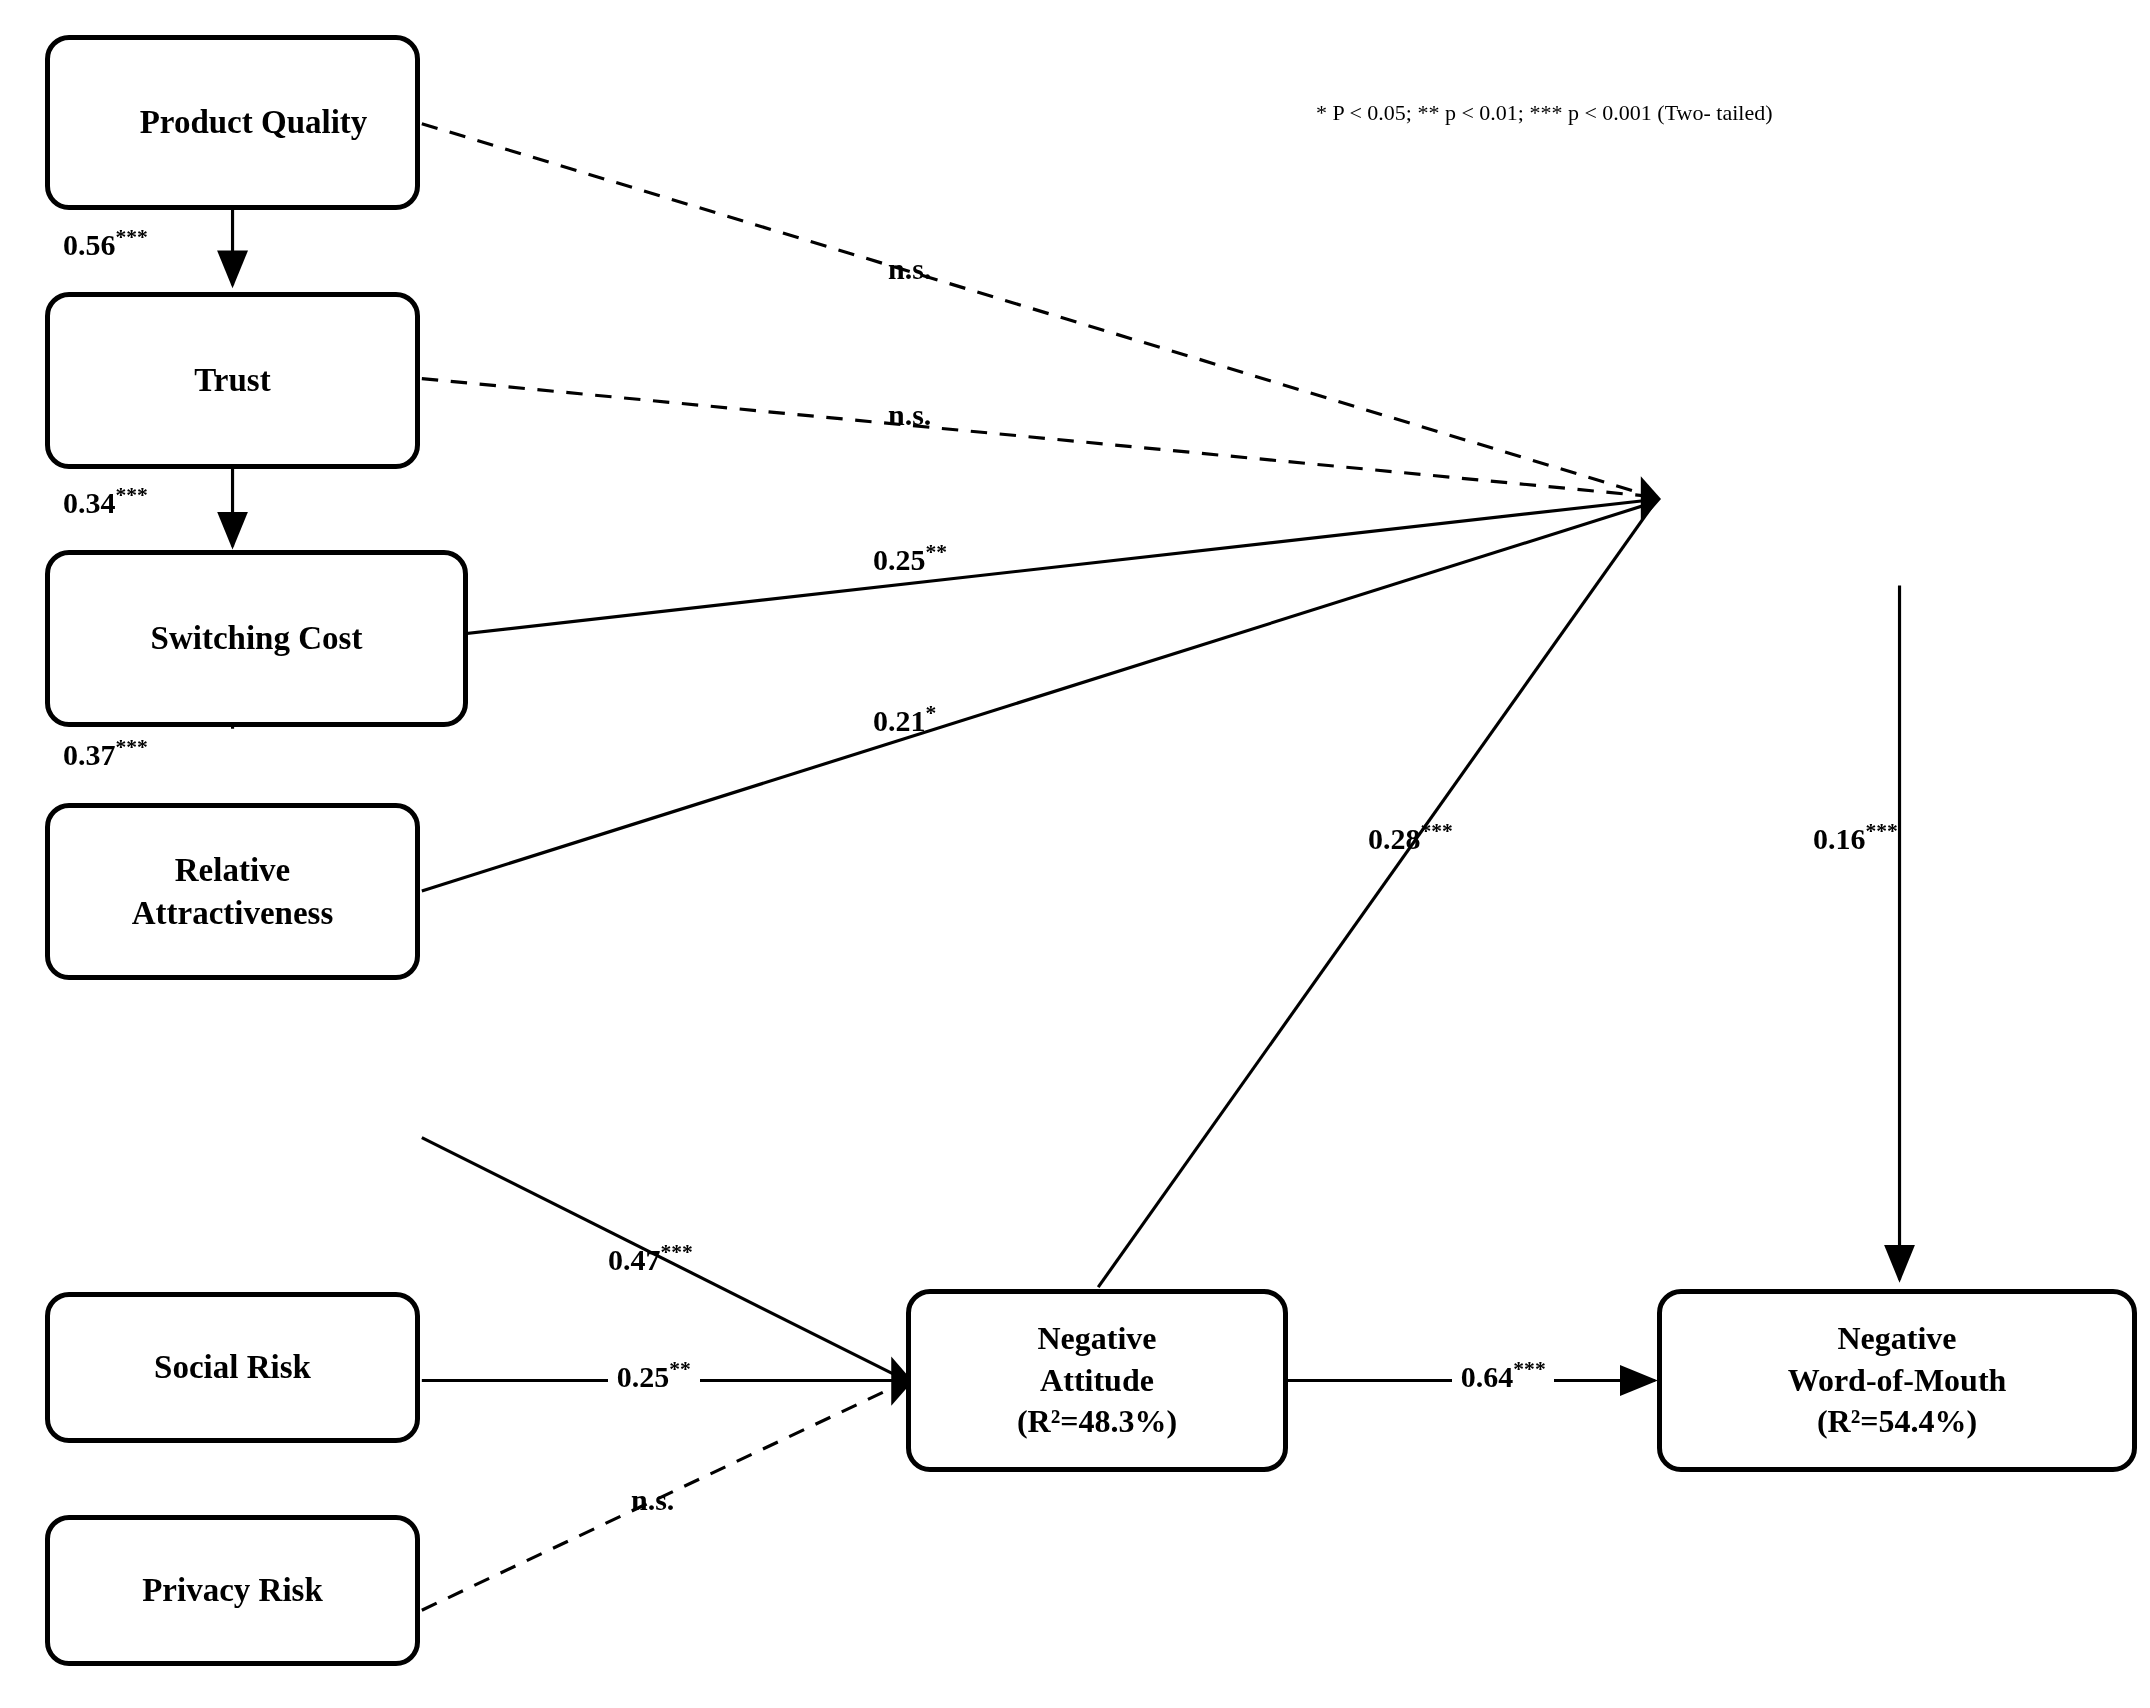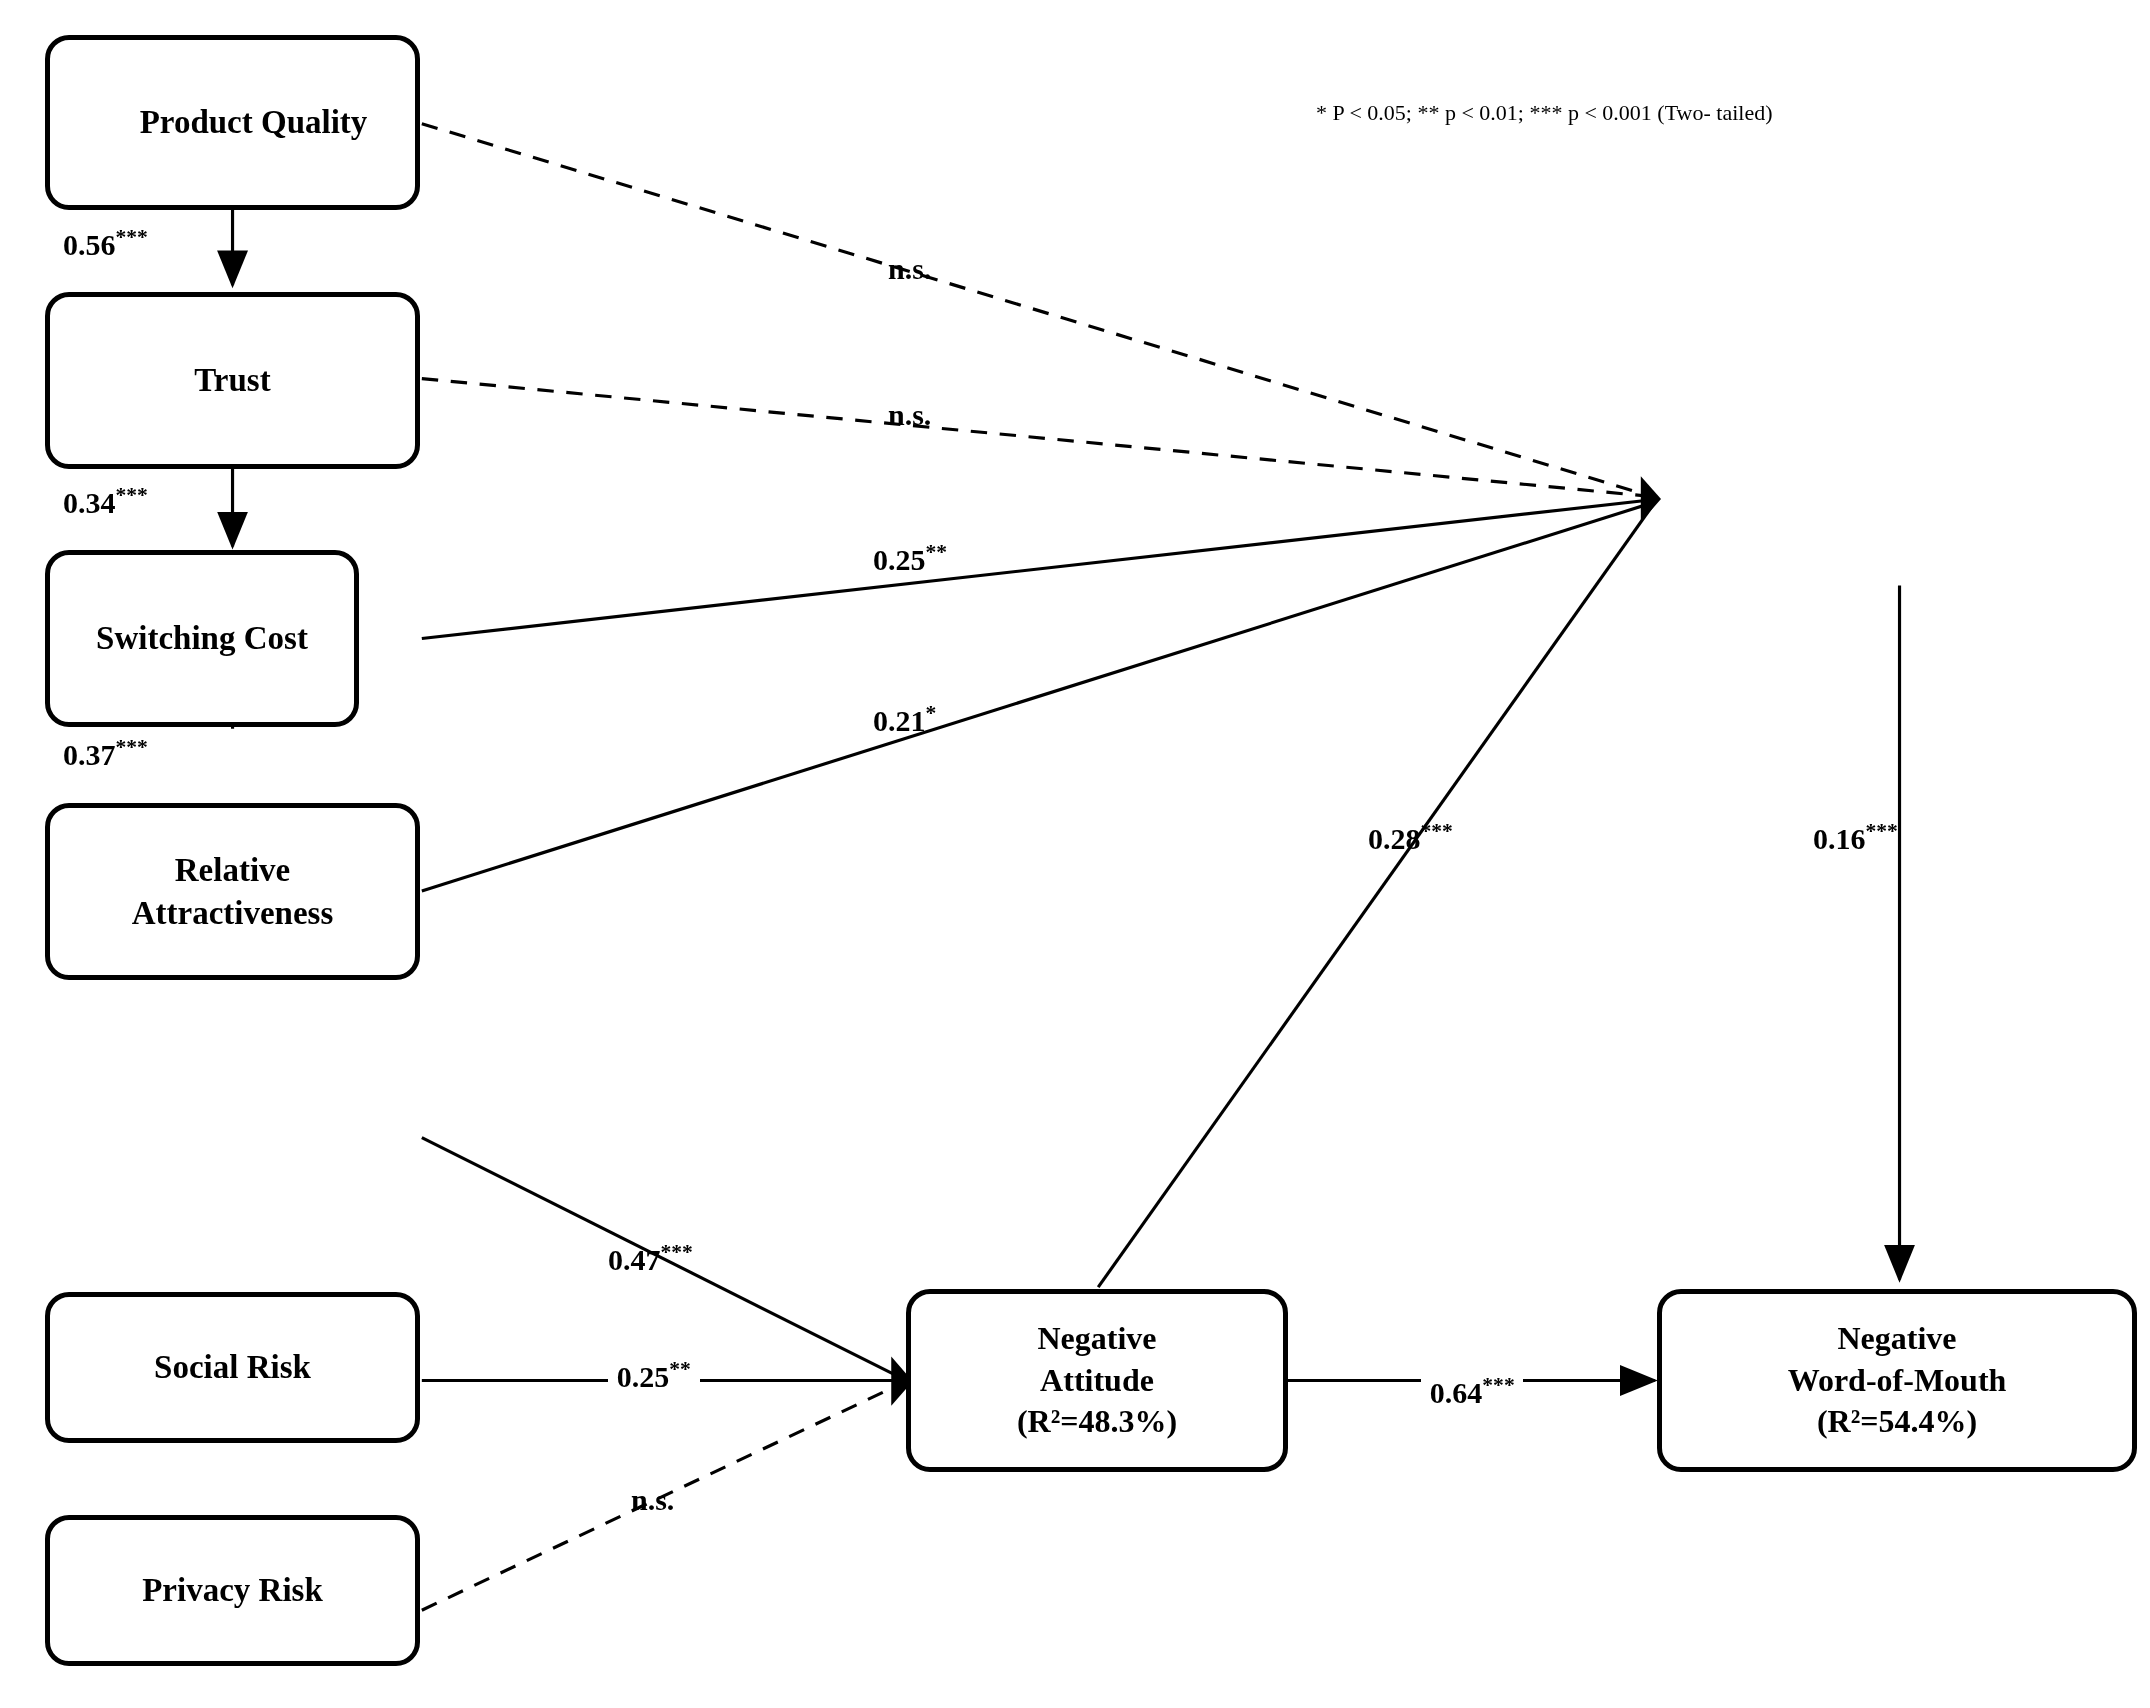--- a/index.html
+++ b/index.html
@@ -114,21 +114,21 @@
   </svg>
 
   <div class="node f52" style="left:45px; top:35px; width:375px; height:175px;padding-left:42px;">
     <span class="node-label">Product Quality</span>
   </div>
 
   <div class="node f52" style="left:45px; top:292px; width:375px; height:177px;">
     <span class="node-label">Trust</span>
   </div>
 
-  <div class="node f52" style="left:45px; top:550px; width:314px; height:177px;align-items:center;">
+  <div class="node f52" style="left:45px; top:550px; width:423px; height:177px;align-items:center;">
     <span class="node-label">Switching Cost</span>
   </div>
 
   <div class="node f52" style="left:45px; top:803px; width:375px; height:177px;">
     <span class="node-label">Relative
 Attractiveness</span>
   </div>
 
 
   <div class="node f52" style="left:45px; top:1292px; width:375px; height:151px;">
@@ -193,20 +193,20 @@
   </div>
 
   <div class="path-label" style="left:608px; top:1360px; background:#ffffff; padding:0 8.8px;">
     <span>0.25</span><sup>**</sup>
   </div>
 
   <div class="path-label" style="left:631px; top:1483px;">
     <span>n.s.</span>
   </div>
 
-  <div class="path-label" style="left:1421px; top:1360px; background:#ffffff; padding:0 8.8px;margin-top:16px;">
+  <div class="path-label" style="left:1452px; top:1360px; background:#ffffff; padding:0 8.8px;">
     <span>0.64</span><sup>***</sup>
   </div>
 
   <div class="legend" style="left:1316px; top:100px;">* P &lt; 0.05; ** p &lt; 0.01; *** p &lt; 0.001 (Two- tailed)</div>
 
 </div>
 
 
 </body></html>

